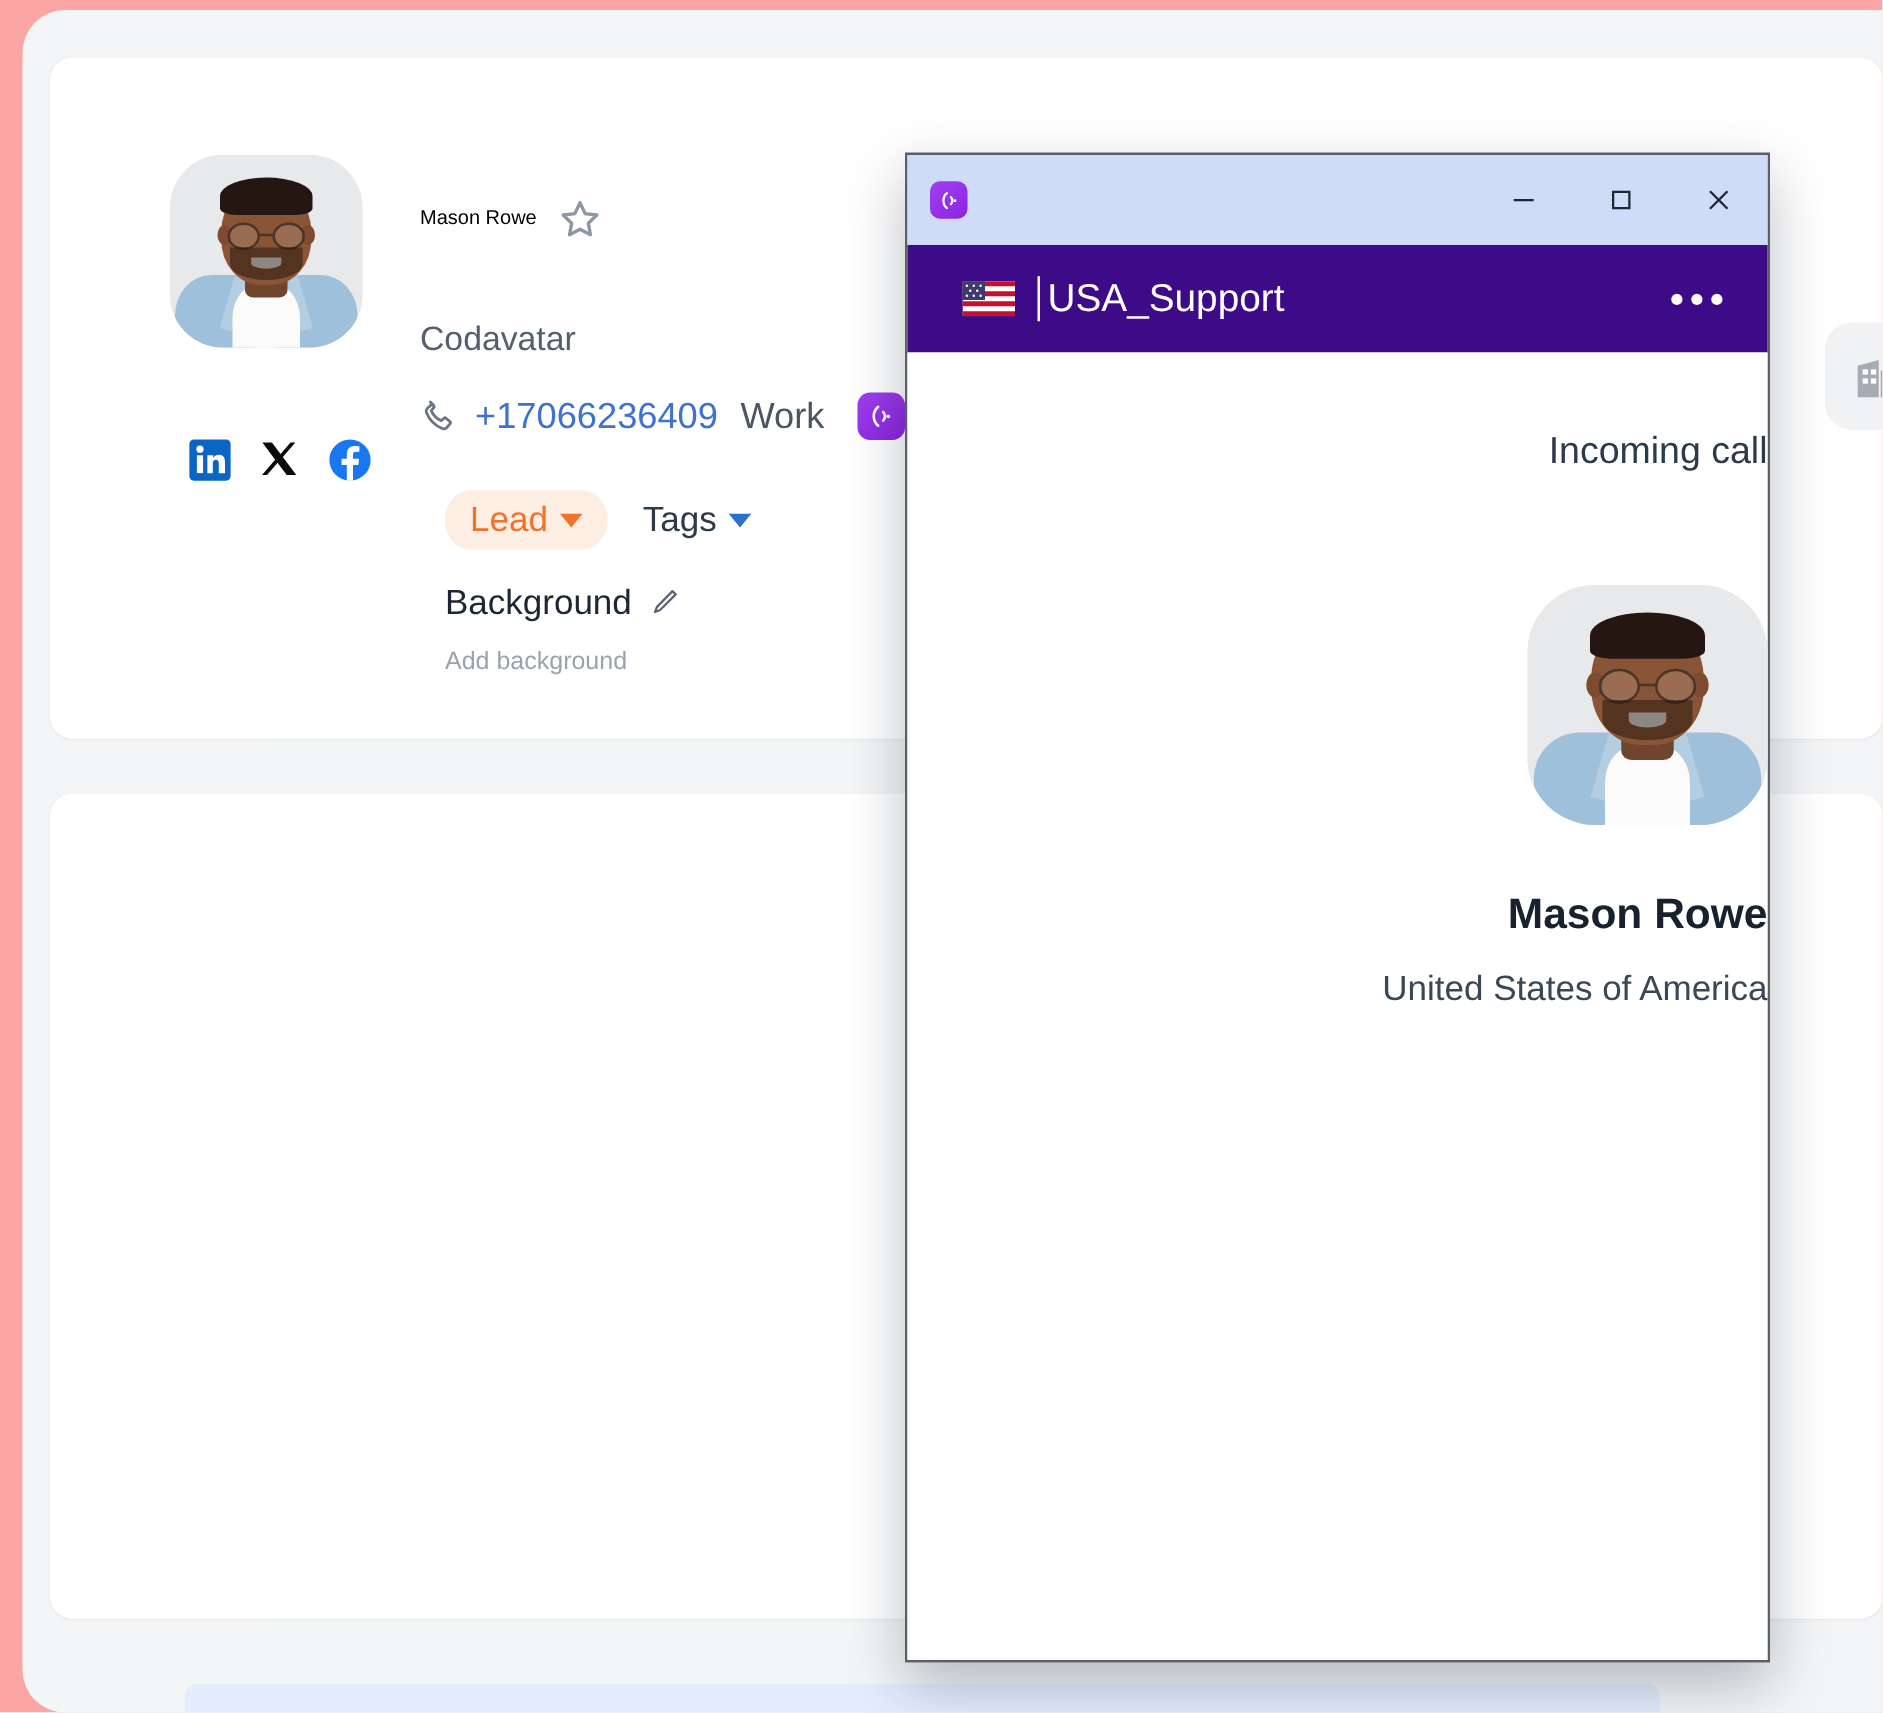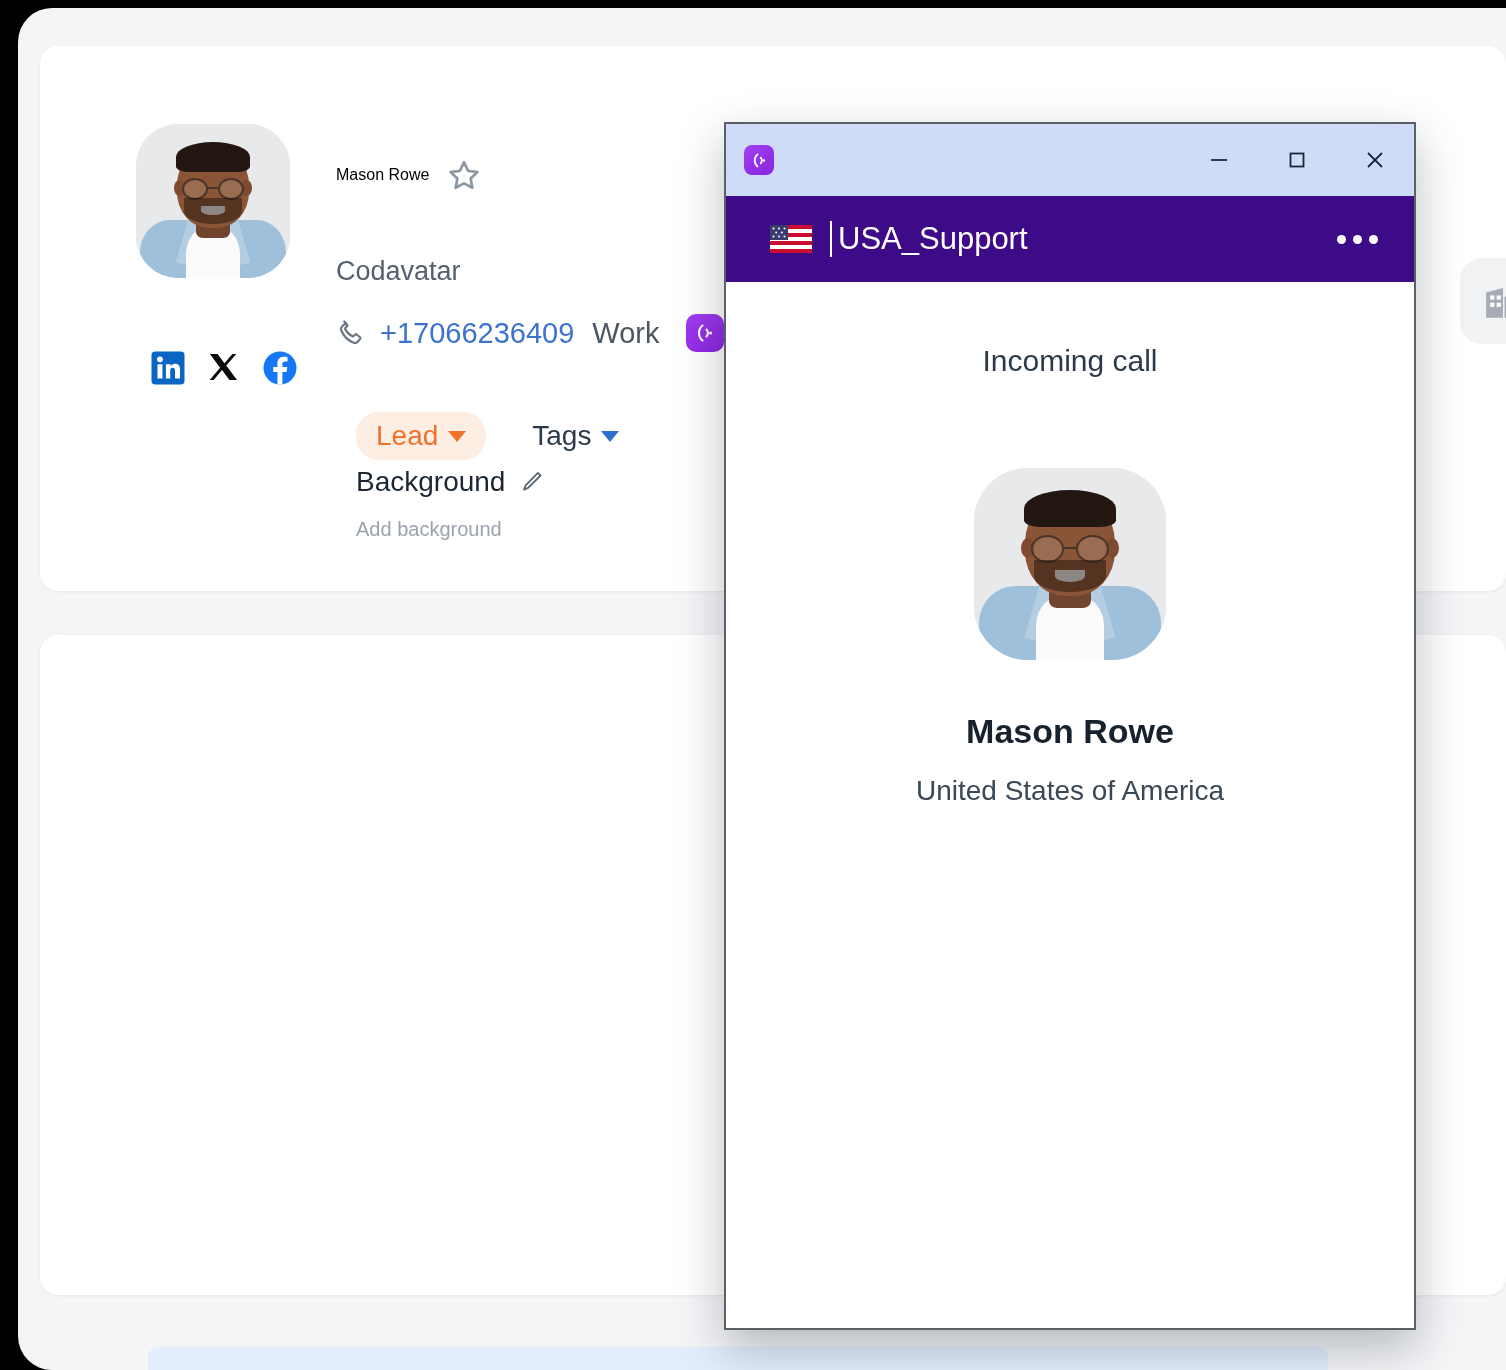--- a/index.html
+++ b/index.html
@@ -9,21 +9,21 @@
     height: 1370px;
     background: #ffffff;
     font-family: "Liberation Sans", sans-serif;
     overflow: hidden;
   }
 
   #stage {
     position: relative;
     width: 1506px;
     height: 1370px;
-    background: #000000;
+    background: #fca5a5;
   }
 
   
   .crm-shell {
     position: absolute;
     left: 18px;
     top: 8px;
     width: 1488px;
     height: 1362px;
     background: #f4f5f7;
@@ -122,21 +122,21 @@
   }
 
   #social-row {
     position: absolute; left: 110px; top: 304px;
     display: flex; align-items: center; gap: 20px;
   }
   .soc { width: 36px; height: 36px; display: block; }
 
   #tag-row {
     position: absolute; left: 316px; top: 346px;
-    display: flex; align-items: center; gap: 46px; margin-top: 20px;
+    display: flex; align-items: center; gap: 28px;
   }
   #lead-pill {
     display: flex; align-items: center; gap: 10px;
     background: #fdeee3; color: #f1722b;
     border-radius: 22px; padding: 8px 20px;
     font-size: 28px;
   }
   .caret { width: 0; height: 0; border-left: 9px solid transparent;
            border-right: 9px solid transparent; }
   .caret-orange { border-top: 11px solid #f1722b; }
@@ -215,21 +215,21 @@
   }
   #dialer-menu-btn {
     margin-left: auto; background: transparent; border: none;
     display: flex; align-items: center; gap: 7px; padding: 10px;
   }
   .dot { width: 9px; height: 9px; border-radius: 50%; background: #ffffff; }
 
   #dialer-body {
     position: relative; height: calc(100% - 158px);
     background: #ffffff; display: flex; flex-direction: column;
-    align-items: center;
+    align-items: flex-end;
   }
   #call-status { margin-top: 62px; font-size: 30px; color: #2c3a49; }
   #caller-avatar {
     margin-top: 90px; width: 192px; height: 192px; border-radius: 54px;
   }
   #caller-name {
     margin-top: 52px; font-size: 34px; font-weight: bold; color: #18222e;
   }
   #caller-country { margin-top: 24px; font-size: 28px; color: #3a4754; }
 

